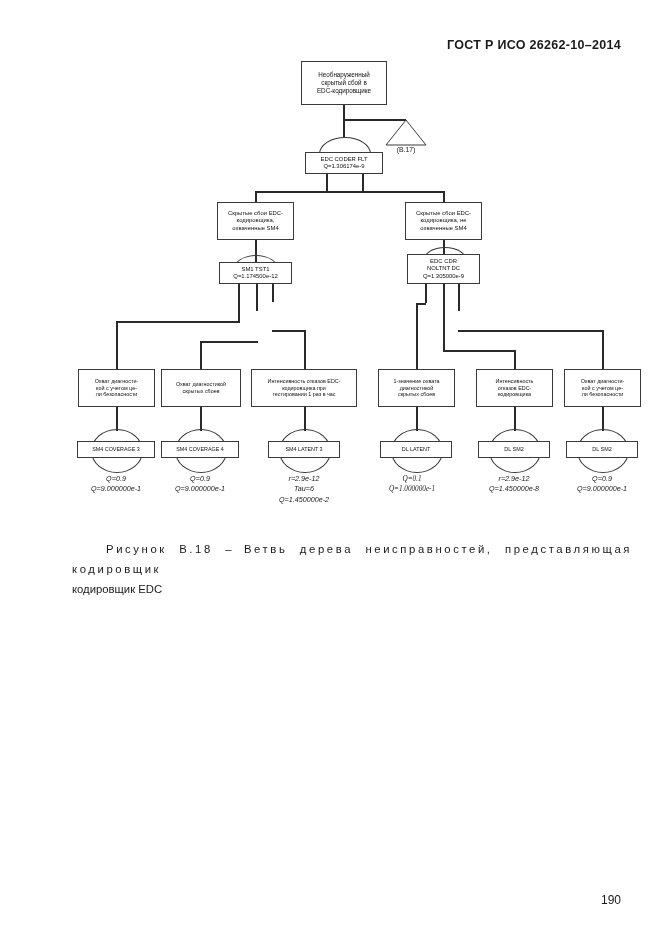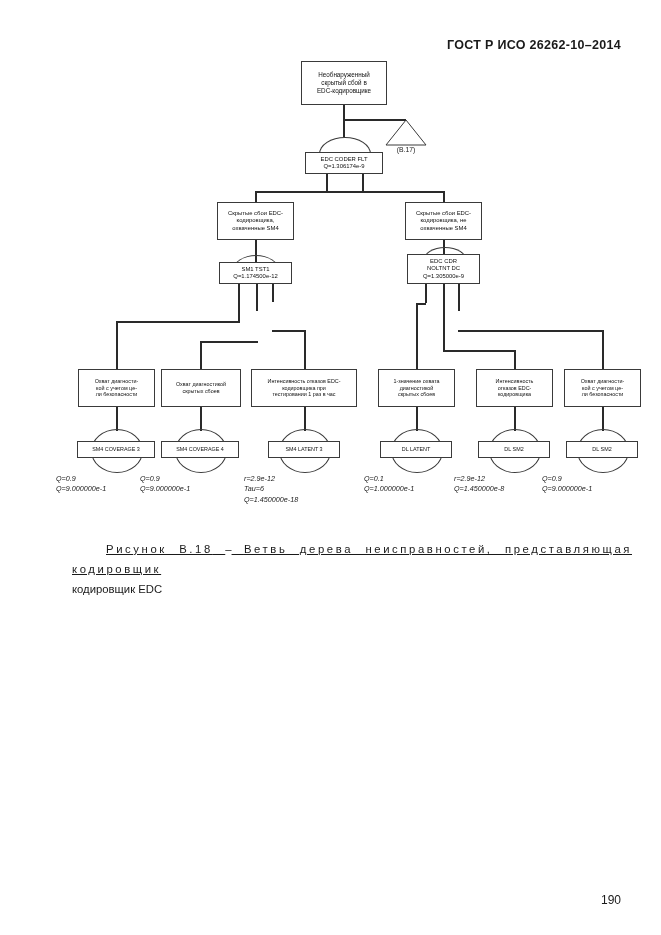--- a/index.html
+++ b/index.html
@@ -60,32 +60,32 @@
   .ln.thick{background:#2a2a2a;}
   .ln.v.thick{width:2px;}
   .ln.h.thick{height:2px;}
   .tri-svg{position:absolute;z-index:3;}
   .tri-label{
     position:absolute;font-size:6.8px;text-align:center;width:60px;
   }
 
   
   .params{
-    position:absolute;font-size:7.2px;
+    position:absolute;text-align:center;font-size:7.2px;
     font-style:italic;line-height:1.45;white-space:nowrap;
     z-index:5;
   }
 
   
   .caption{
     position:absolute;left:56px;top:540px;width:560px;
     font-size:11.3px;line-height:1.75;text-align:justify;
   }
   .caption .indent{display:inline-block;width:34px;}
-  .caption .sp{letter-spacing:2.6px;text-decoration:underline;}
+  .caption .sp{letter-spacing:2.6px;}
 </style>
 </head>
 <body>
 
 <div class="page">
 
   <div class="doc-header">ГОСТ Р ИСО 26262-10–2014</div>
 
   <div class="figure">
 
@@ -231,28 +231,28 @@
       <div>Q=9.000000e-1</div>
     </div>
 
     <div class="circle" style="left:263px;top:429px;width:50px;height:42px;"></div>
     <div class="node tiny" style="left:252px;top:441px;width:72px;height:17px;">
       <span>SM4 LATENT 3</span>
     </div>
     <div class="params" style="left:228px;top:474px;width:120px;">
       <div>r=2.9e-12</div>
       <div>Tau=6</div>
-      <div>Q=1.450000e-18</div>
+      <div>Q=1.450000e-2</div>
     </div>
 
     <div class="circle" style="left:375px;top:429px;width:50px;height:42px;"></div>
     <div class="node tiny" style="left:364px;top:441px;width:72px;height:17px;">
       <span>DL LATENT</span>
     </div>
-    <div class="params" style="left:348px;top:474px;width:120px;">
+    <div class="params" style="left:336px;top:474px;width:120px;font-family:Liberation Serif, serif;">
       <div>Q=0.1</div>
       <div>Q=1.000000e-1</div>
     </div>
 
     <div class="circle" style="left:473px;top:429px;width:50px;height:42px;"></div>
     <div class="node tiny" style="left:462px;top:441px;width:72px;height:17px;">
       <span>DL SM2</span>
     </div>
     <div class="params" style="left:438px;top:474px;width:120px;">
       <div>r=2.9e-12</div>

